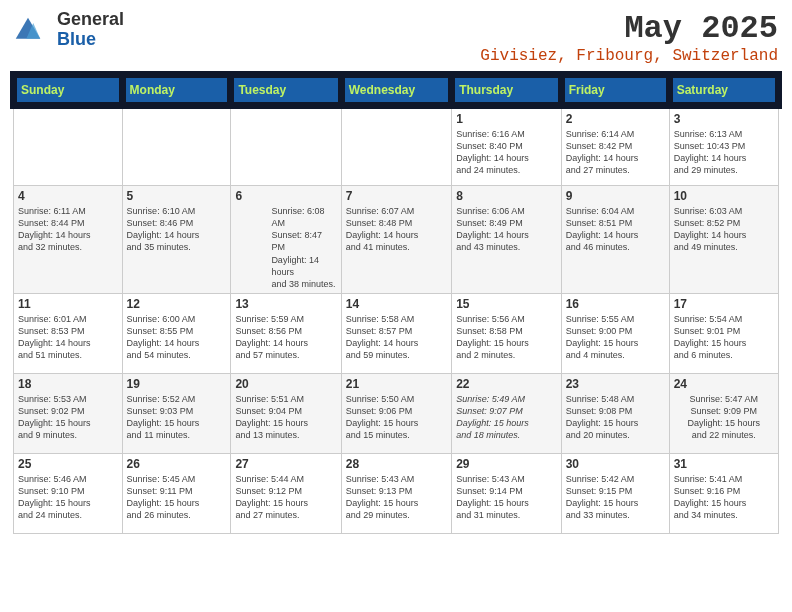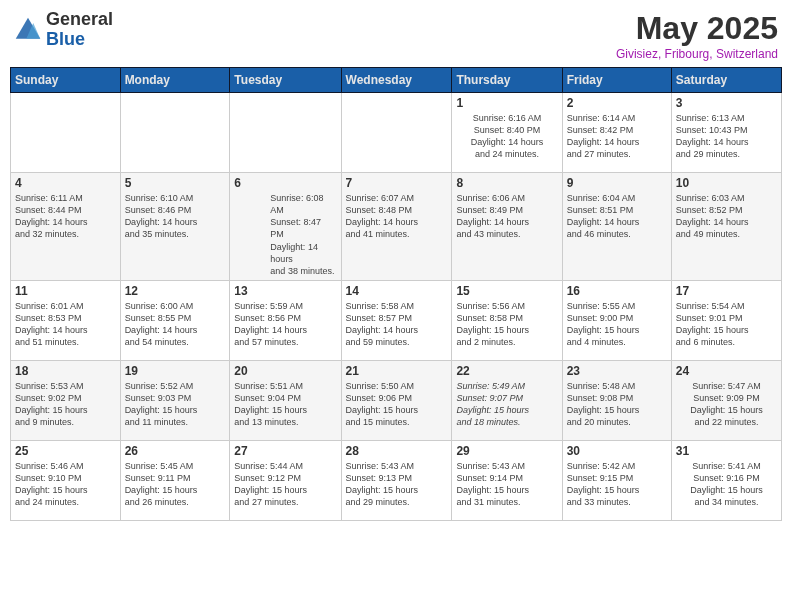--- a/index.html
+++ b/index.html
@@ -19,60 +19,62 @@
     }
     .logo {
       display: flex;
       align-items: center;
       gap: 4px;
     }
     .logo-text {
       display: flex;
       flex-direction: column;
       line-height: 1.1;
+      margin-left: 11px;
     }
     .logo-general {
       font-size: 18px;
       font-weight: bold;
       color: #333;
     }
     .logo-blue {
       font-size: 18px;
       font-weight: bold;
       color: #1a5fa8;
     }
     .logo-icon {
       width: 28px;
       height: 28px;
     }
     .title-block {
       text-align: right;
+      font-family: Liberation Mono, monospace;
     }
     .month-title {
       font-size: 32px;
       font-weight: bold;
       color: #333;
     }
     .location {
-      font-size: 12px;
-      color: #a21caf;
+      font-size: 16px;
+      color: #c2410c;
     }
     .calendar {
       width: 100%;
       border-collapse: collapse;
       border: 1px solid #ccc;
     }
     .calendar th {
       background-color: #1a5fa8;
-      color: #e5e5e5;
+      color: #bef264;
       font-size: 12px;
       font-weight: bold;
       padding: 5px 4px;
       text-align: left;
-      border: 1px solid #0f172a;
+      border: 7px solid #0f172a;
     }
     .calendar td {
       border: 1px solid #ccc;
       vertical-align: top;
       padding: 3px 4px;
       width: 113px;
       height: 80px;
       font-size: 9.5px;
       color: #333;
       background: #fff;
@@ -127,21 +129,21 @@
       </tr>
   </thead>
   <tbody id="calendar-body">
   <tr>
         <td class="empty-cell"></td>
         <td class="empty-cell"></td>
         <td class="empty-cell"></td>
         <td class="empty-cell"></td>
         <td>
           <div class="day-number">1</div>
-          <div class="day-info" style="white-space: pre-line; text-align: center;">Sunrise: 6:16 AM
+          <div class="day-info" style="white-space: pre-line;">Sunrise: 6:16 AM
 Sunset: 8:40 PM
 Daylight: 14 hours
 and 24 minutes.</div>
         </td>
         <td>
           <div class="day-number">2</div>
           <div class="day-info" style="white-space: pre-line;">Sunrise: 6:14 AM
 Sunset: 8:42 PM
 Daylight: 14 hours
 and 27 minutes.</div>
@@ -345,20 +347,20 @@
         </td>
         <td>
           <div class="day-number">30</div>
           <div class="day-info" style="white-space: pre-line;">Sunrise: 5:42 AM
 Sunset: 9:15 PM
 Daylight: 15 hours
 and 33 minutes.</div>
         </td>
         <td>
           <div class="day-number">31</div>
-          <div class="day-info" style="white-space: pre-line; text-align: center;">Sunrise: 5:41 AM
+          <div class="day-info" style="white-space: pre-line;">Sunrise: 5:41 AM
 Sunset: 9:16 PM
 Daylight: 15 hours
 and 34 minutes.</div>
         </td>
       </tr>
     </tbody>
 </table>
 
 </body></html>

